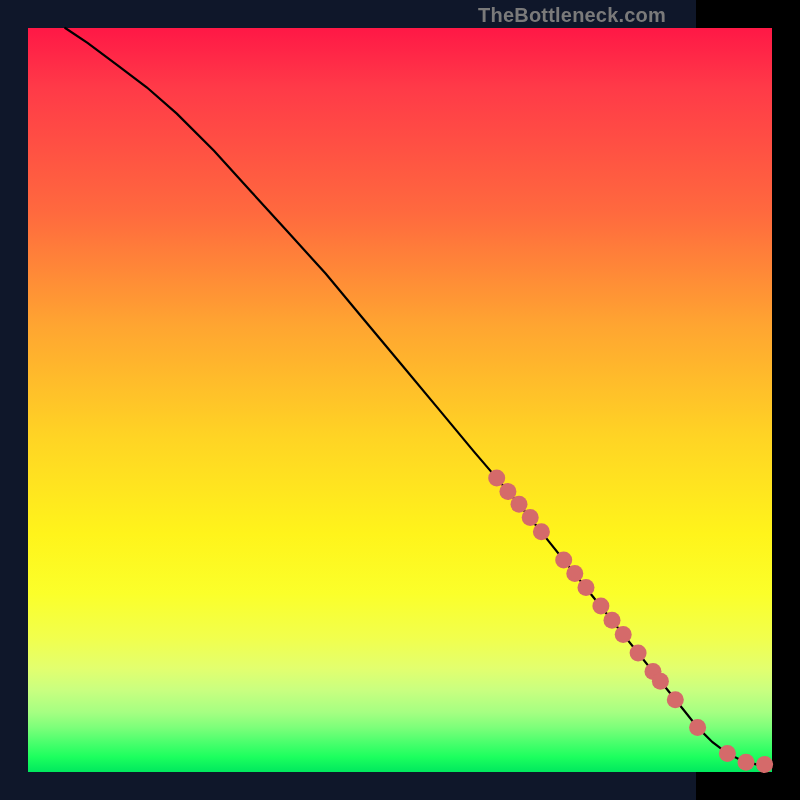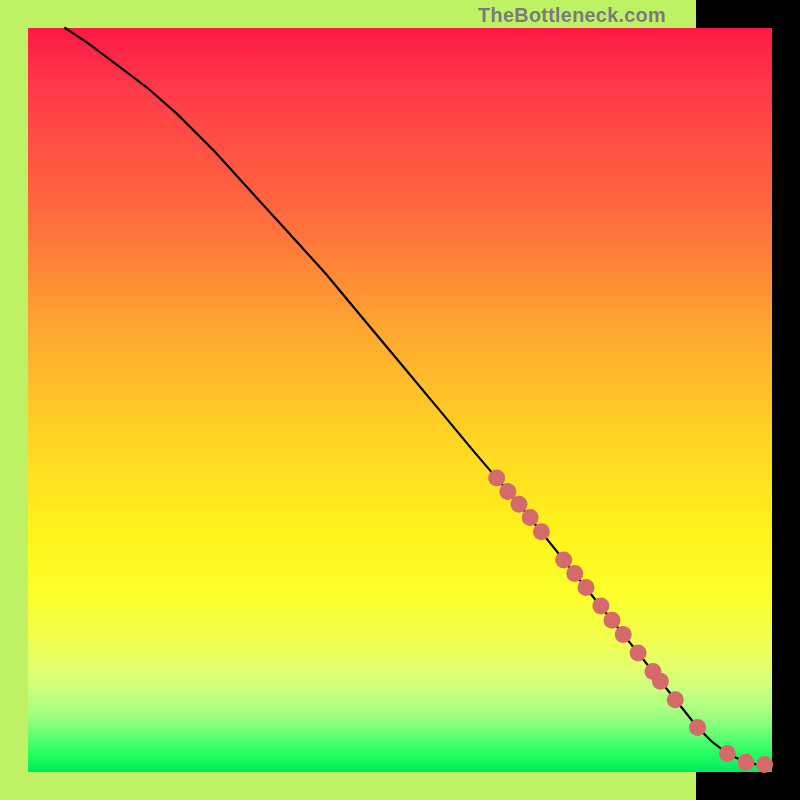--- a/index.html
+++ b/index.html
@@ -9,21 +9,21 @@
     height: 800px;
     background: #000;
     overflow: hidden;
   }
   .frame {
     position: absolute;
     left: 0;
     top: 0;
     width: 696px;
     height: 800px;
-    background: #bef264;
+    background: #0f172a;
   }
   .plot {
     position: absolute;
     left: 28px;
     top: 28px;
     width: 744px;
     height: 744px;
     
     background: linear-gradient(
       to bottom,

